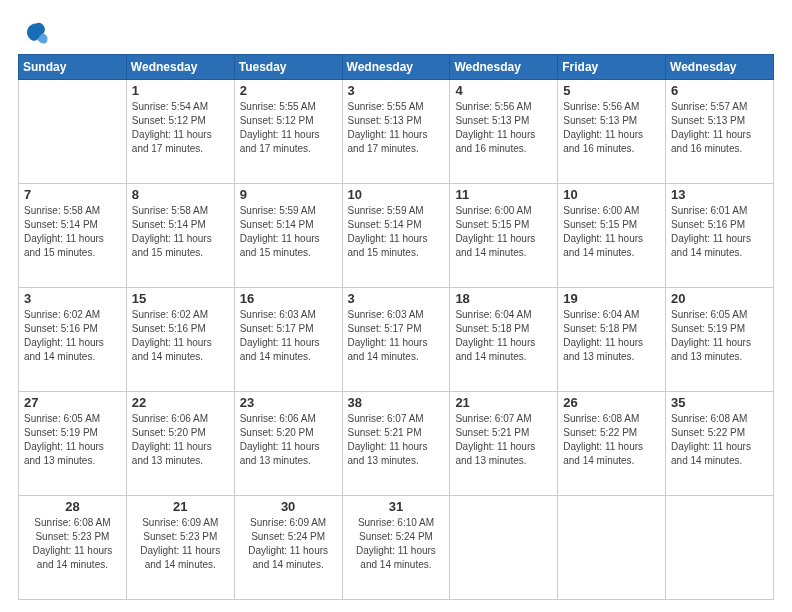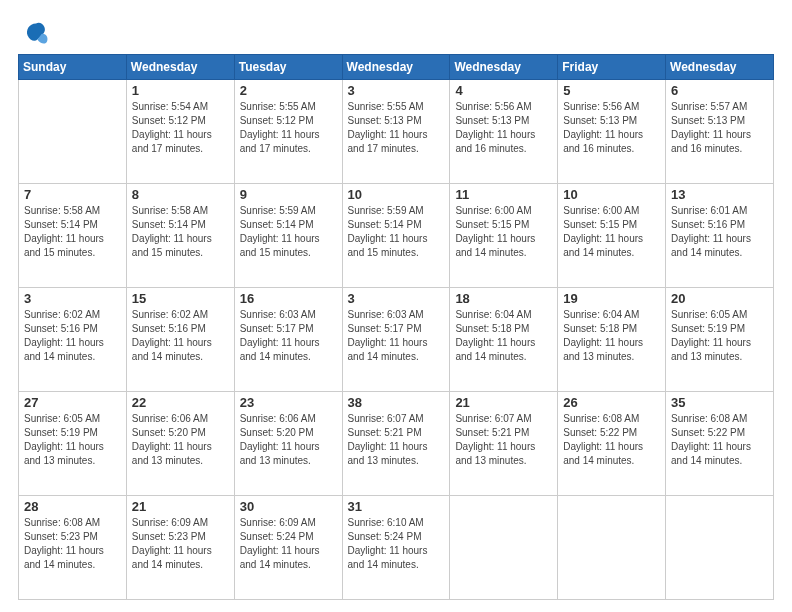--- a/index.html
+++ b/index.html
@@ -75,20 +75,21 @@
     .calendar td {
       border: 1px solid #ccc;
       vertical-align: top;
       padding: 3px 5px;
       font-size: 9.5px;
       color: #333;
       height: 80px;
     }
     .calendar tr.last-row td {
       height: 70px;
+      text-align: center;
     }
     .day-num {
       font-size: 13px;
       font-weight: bold;
       color: #333;
       display: block;
       margin-bottom: 2px;
     }
     .day-info {
       font-size: 10px;

